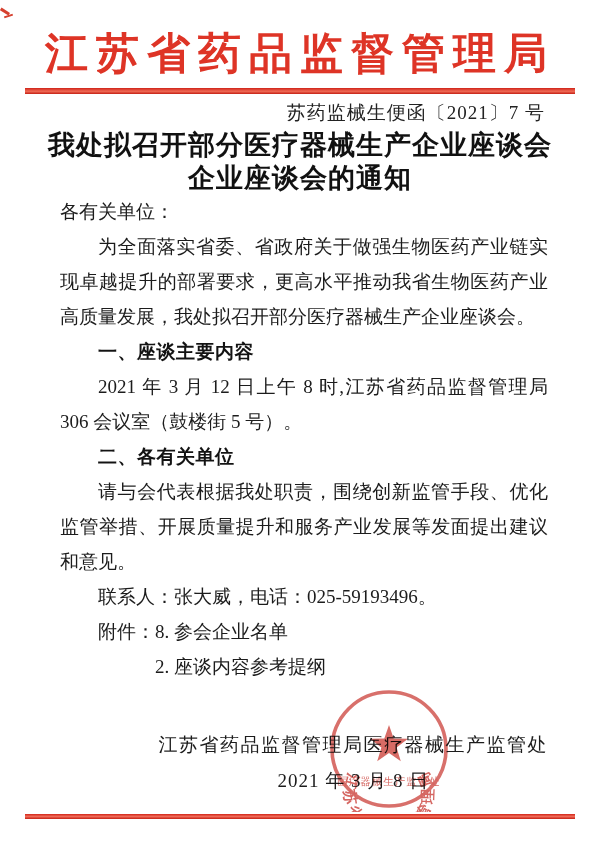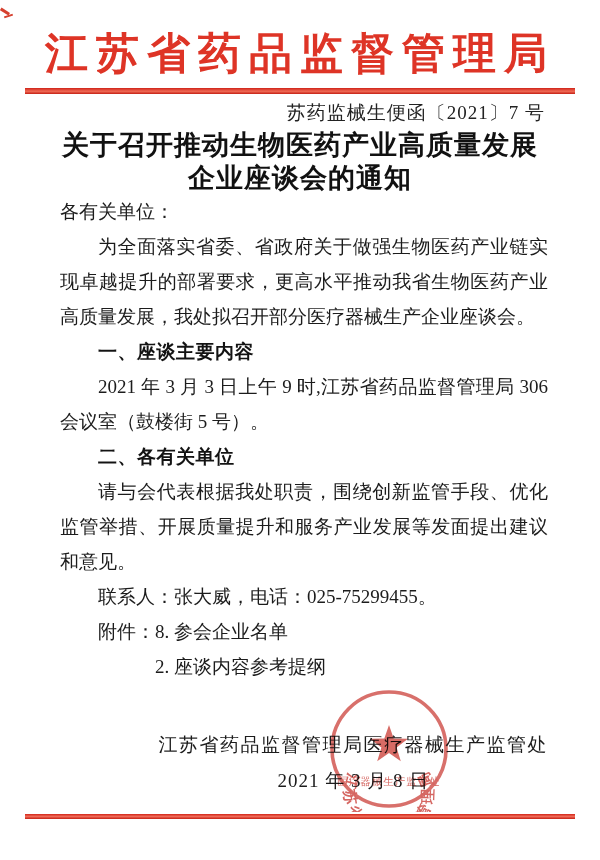--- a/index.html
+++ b/index.html
@@ -82,32 +82,32 @@
       <i class="a2"></i>
   </div>
 
   <div class="agency">江苏省药品监督管理局</div>
 
   <div class="rule-top"></div>
 
   <div class="doc-number">苏药监械生便函〔2021〕7 号</div>
 
   <div class="doc-title">
-    <div>关于召开推动生物医药产业高质量发展</div>
+    <div>我处拟召开部分医疗器械生产企业座谈会</div>
     <div>企业座谈会的通知</div>
   </div>
 
   <div class="body-text">
     <p>各有关单位：</p>
     <p class="indent">为全面落实省委、省政府关于做强生物医药产业链实现卓越提升的部署要求，更高水平推动我省生物医药产业高质量发展，我处拟召开部分医疗器械生产企业座谈会。</p>
     <p class="heading">一、座谈主要内容</p>
-    <p class="indent">2021 年 3 月 3 日上午 9 时,江苏省药品监督管理局 306 会议室（鼓楼街 5 号）。</p>
+    <p class="indent">2021 年 3 月 12 日上午 8 时,江苏省药品监督管理局 306 会议室（鼓楼街 5 号）。</p>
     <p class="heading">二、各有关单位</p>
     <p class="indent">请与会代表根据我处职责，围绕创新监管手段、优化监管举措、开展质量提升和服务产业发展等发面提出建议和意见。</p>
-    <p class="indent">联系人：张大威，电话：025-75299455。</p>
+    <p class="indent">联系人：张大威，电话：025-59193496。</p>
     <p class="indent">附件：8. 参会企业名单</p>
     <p class="attach-2">2. 座谈内容参考提纲</p>
   </div>
 
   <div class="sign-block">
     <div class="sign-line">江苏省药品监督管理局医疗器械生产监管处</div>
     <div class="date-line">2021 年 3 月 8 日</div>
   </div>
 
   <svg class="seal" viewBox="0 0 126 126">

